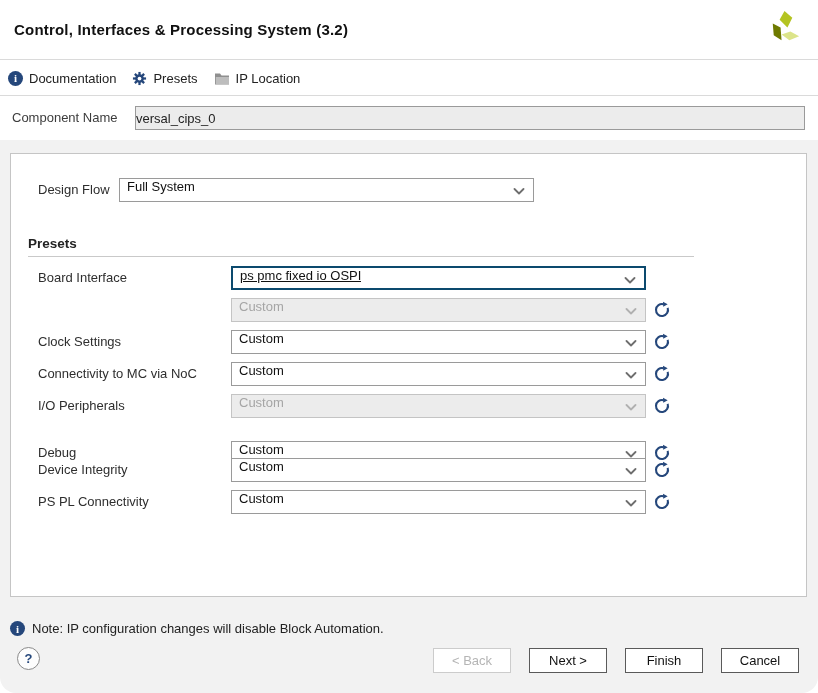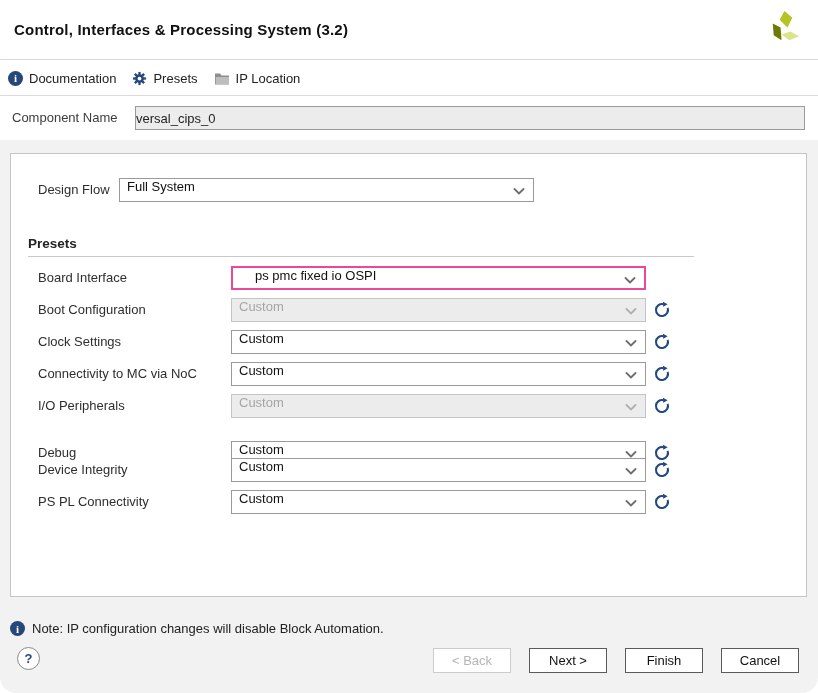--- a/index.html
+++ b/index.html
@@ -42,21 +42,21 @@
 
   .preset-rows { position:absolute; left:0; top:0; width:100%; height:100%; }
   .preset-row { position:absolute; left:0; width:100%; height:24px; }
   .preset-row .row-label { position:absolute; left:27px; line-height:24px; white-space:nowrap; }
   .preset-row .select { position:absolute; left:220px; top:0; }
 
   .select { width:415px; height:24px; background:#fff; border:1px solid #9a9a9a; display:flex;
             align-items:flex-start; padding:0 24px 0 7px; font-size:13px; color:#111; position:relative;
             cursor:default; }
   .select .chevron { position:absolute; right:8px; top:9px; }
-  .select.focused { border:2px solid #ec4899; padding-left:22px; }
+  .select.focused { border:2px solid #0c4a6e; padding-left:7px;text-decoration:underline; }
   .select.disabled { background:#ececec; border-color:#c4c4c4; color:#a5a5a5; }
   .select.disabled .chevron polyline { stroke:#b0b0b0; }
   .select-value { white-space:nowrap; overflow:hidden; }
 
   .refresh { position:absolute; left:642px; top:3px; width:18px; height:18px; cursor:pointer; }
 
   
   .note-row { position:absolute; left:10px; top:481px; display:flex; align-items:center; gap:7px;
               font-size:13px; color:#222; }
   .help-btn { position:absolute; left:17px; top:507px; width:23px; height:23px; border:1px solid #8a8a8a;
@@ -132,21 +132,20 @@
     <div class="select focused">
       <span class="select-value">ps pmc fixed io OSPI</span>
       <svg class="chevron" width="12" height="7" viewBox="0 0 12 7">
         <polyline points="1.5,1 6,5.5 10.5,1" fill="none" stroke="#6e6e6e" stroke-width="1.8" stroke-linecap="round" stroke-linejoin="round"></polyline>
       </svg>
     </div>
 
   </div>
 
   <div class="preset-row" style="top: 144px;">
-    <span class="row-label">Boot Configuration</span>
     <div class="select disabled">
       <span class="select-value">Custom</span>
       <svg class="chevron" width="12" height="7" viewBox="0 0 12 7">
         <polyline points="1.5,1 6,5.5 10.5,1" fill="none" stroke="#6e6e6e" stroke-width="1.8" stroke-linecap="round" stroke-linejoin="round"></polyline>
       </svg>
     </div>
     <svg class="refresh" viewBox="0 0 18 18">
       <path d="M14.64 6.95 A6 6 0 1 1 10.55 3.20" fill="none" stroke="#25477b" stroke-width="2.1"></path>
       <polygon points="10.0,0.7 14.7,3.2 10.2,5.7" fill="#25477b"></polygon>
     </svg>

